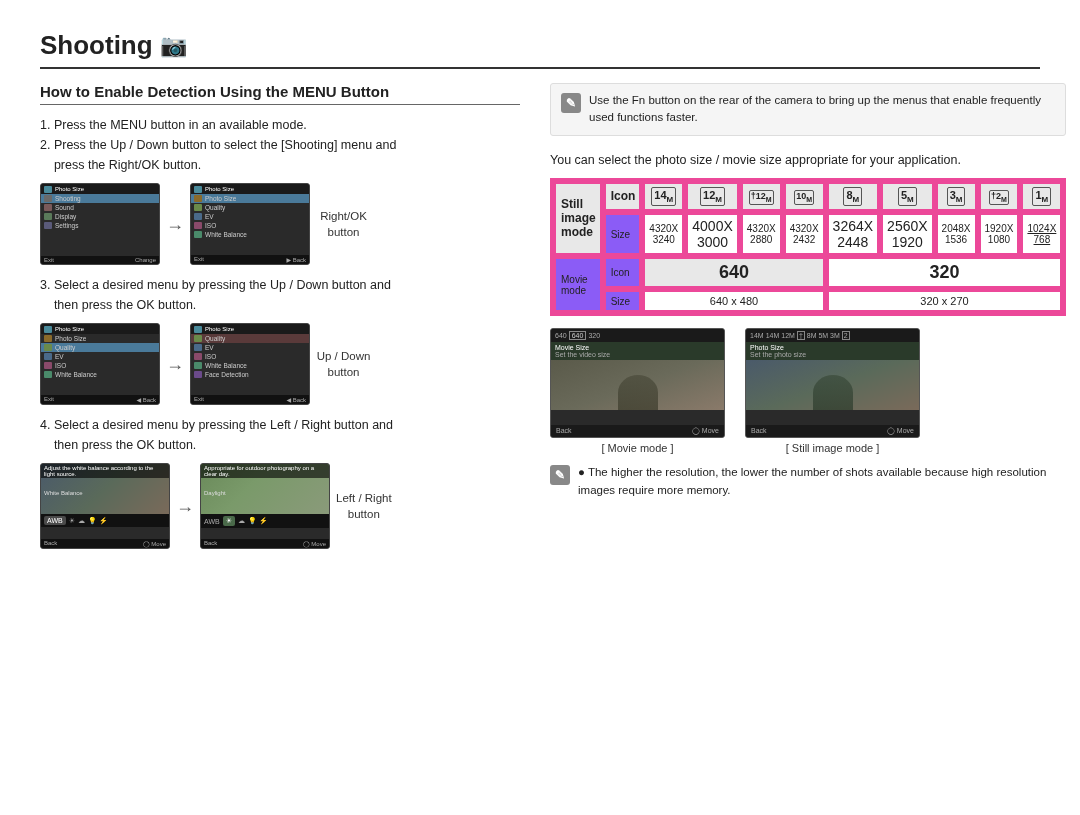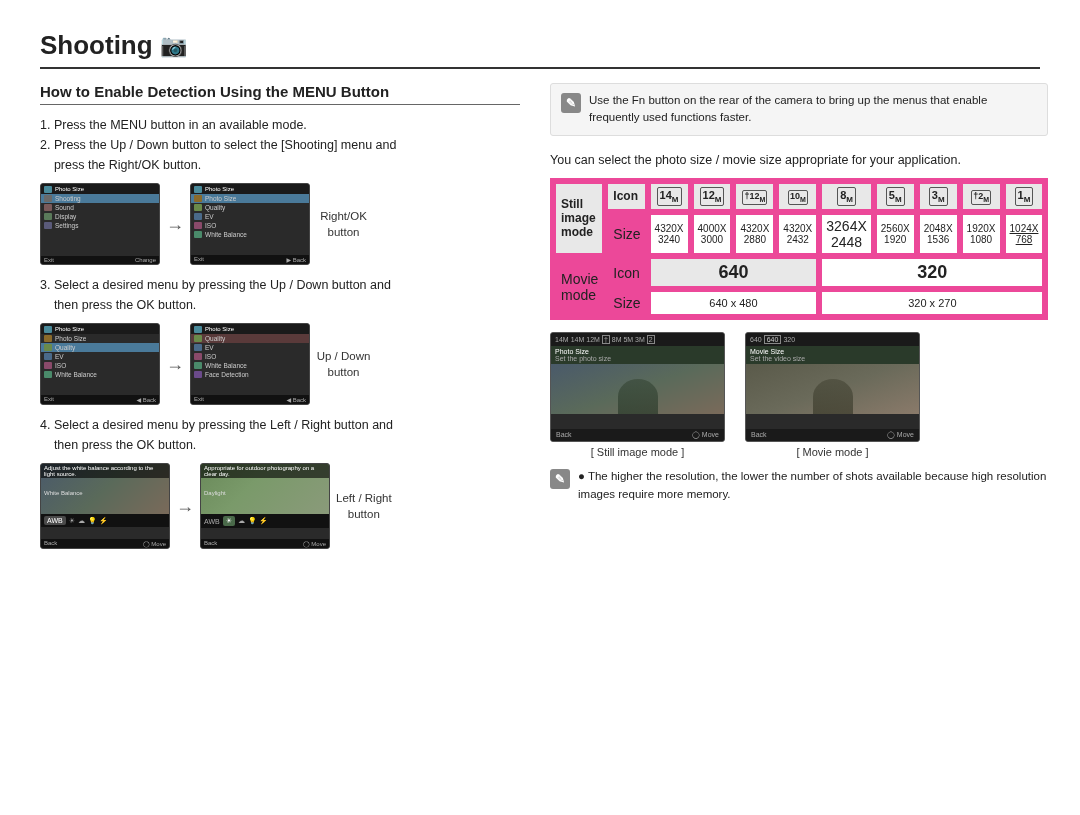--- a/index.html
+++ b/index.html
@@ -121,24 +121,24 @@
       padding: 3px 4px;
       text-align: center;
       vertical-align: middle;
     }
     .size-table .header-row td {
       background: #e8e8e8;
       font-weight: bold;
       font-size: 12px;
     }
     .size-table .label-cell {
-      background: #ec4899;
+      background: #8b5cf6;
       text-align: left;
       padding-left: 5px;
-      font-size: 14px;
+      font-size: 10px;
     }
     .size-table .movie-640 {
       font-weight: bold;
       font-size: 18px;
       background: #e8e8e8;
     }
     .icon-badge {
       display: inline-block;
       border: 1.5px solid #555;
       border-radius: 2px;
@@ -539,25 +539,25 @@
           <td><span class="icon-badge-sm">10<sub style="font-size:7px;">M</sub></span></td>
           <td><span class="icon-badge"><b>8</b><sub style="font-size:8px;">M</sub></span></td>
           <td><span class="icon-badge"><b>5</b><sub style="font-size:8px;">M</sub></span></td>
           <td><span class="icon-badge"><b>3</b><sub style="font-size:8px;">M</sub></span></td>
           <td><span class="icon-badge-sm">†2<sub style="font-size:7px;">M</sub></span></td>
           <td><span class="icon-badge"><b>1</b><sub style="font-size:8px;">M</sub></span></td>
         </tr>
         <tr>
           <td class="label-cell">Size</td>
           <td style="font-size:10px;">4320X<br>3240</td>
-          <td style="font-size:10px;">4000X<br>3000</td>
+          <td style="font-size:14px;">4000X<br>3000</td>
           <td style="font-size:10px;">4320X<br>2880</td>
           <td style="font-size:10px;">4320X<br>2432</td>
           <td style="font-size:14px;">3264X<br>2448</td>
-          <td style="font-size:10px;">2560X<br>1920</td>
+          <td style="font-size:14px;">2560X<br>1920</td>
           <td style="font-size:10px;">2048X<br>1536</td>
           <td style="font-size:10px;">1920X<br>1080</td>
           <td style="font-size:10px;text-decoration:underline;">1024X<br>768</td>
         </tr>
 
         <tr>
           <td rowspan="2" class="label-cell">Movie<br>mode</td>
           <td class="label-cell">Icon</td>
           <td colspan="4" class="movie-640">640</td>
           <td colspan="5"><b style="font-size:18px;">320</b></td>
@@ -568,20 +568,42 @@
           <td colspan="5">320 x 270</td>
         </tr>
       </tbody>
         </table>
 
       <div class="preview-row">
 
         <div class="preview-item">
           <div class="preview-screen">
             <div class="preview-screen-header">
+              <span style="font-size:7px;color:#aaa;">640</span>
+              <span style="font-size:7px;color:#ccc;border:1px solid #888;padding:0 2px;">640</span>
+              <span style="font-size:7px;color:#aaa;">320</span>
+            </div>
+            <div style="background:#2a3a2a;padding:2px 4px;font-size:7px;color:#fff;">
+              <div>Movie Size</div>
+              <div style="color:#aaa;">Set the video size</div>
+            </div>
+            <div style="height:50px;background:linear-gradient(160deg, #5a5a4a 0%, #6a6a5a 50%, #8a7a6a 100%);position:relative;">
+              <div style="position:absolute;bottom:0;left:50%;transform:translateX(-50%);width:40px;height:35px;background:linear-gradient(180deg,#4a4a3a,#3a3a2a);border-radius:50% 50% 0 0;opacity:0.7;"></div>
+            </div>
+            <div class="preview-footer">
+              <span>Back</span>
+              <span>◯ Move</span>
+            </div>
+          </div>
+          <div class="preview-label">[ Movie mode ]</div>
+        </div>
+
+        <div class="preview-item">
+          <div class="preview-screen">
+            <div class="preview-screen-header">
               <span style="font-size:7px;color:#aaa;">14M</span>
               <span style="font-size:7px;color:#aaa;">14M</span>
               <span style="font-size:7px;color:#aaa;">12M</span>
               <span style="font-size:7px;color:#aaa;border:1px solid #888;padding:0 1px;">†</span>
               <span style="font-size:7px;color:#aaa;">8M 5M 3M</span>
               <span style="font-size:7px;color:#aaa;border:1px solid #888;padding:0 1px;">2</span>
             </div>
             <div style="background:#2a3a2a;padding:2px 4px;font-size:7px;color:#fff;">
               <div>Photo Size</div>
               <div style="color:#aaa;">Set the photo size</div>
@@ -590,42 +612,20 @@
 
               <div style="position:absolute;bottom:0;left:50%;transform:translateX(-50%);width:40px;height:35px;background:linear-gradient(180deg,#3a4a3a,#2a3a2a);border-radius:50% 50% 0 0;opacity:0.7;"></div>
             </div>
             <div class="preview-footer">
               <span>Back</span>
               <span>◯ Move</span>
             </div>
           </div>
           <div class="preview-label">[ Still image mode ]</div>
         </div>
-
-        <div class="preview-item">
-          <div class="preview-screen">
-            <div class="preview-screen-header">
-              <span style="font-size:7px;color:#aaa;">640</span>
-              <span style="font-size:7px;color:#ccc;border:1px solid #888;padding:0 2px;">640</span>
-              <span style="font-size:7px;color:#aaa;">320</span>
-            </div>
-            <div style="background:#2a3a2a;padding:2px 4px;font-size:7px;color:#fff;">
-              <div>Movie Size</div>
-              <div style="color:#aaa;">Set the video size</div>
-            </div>
-            <div style="height:50px;background:linear-gradient(160deg, #5a5a4a 0%, #6a6a5a 50%, #8a7a6a 100%);position:relative;">
-              <div style="position:absolute;bottom:0;left:50%;transform:translateX(-50%);width:40px;height:35px;background:linear-gradient(180deg,#4a4a3a,#3a3a2a);border-radius:50% 50% 0 0;opacity:0.7;"></div>
-            </div>
-            <div class="preview-footer">
-              <span>Back</span>
-              <span>◯ Move</span>
-            </div>
-          </div>
-          <div class="preview-label">[ Movie mode ]</div>
-        </div>
       </div>
 
       <div class="note-box-bottom">
         <div class="note-icon-sm">✎</div>
         <div>
           <span style="font-weight:bold;">●</span>
           <span>The higher the resolution, the lower the number of shots available because high resolution images require more memory.</span>
         </div>
       </div>
 

